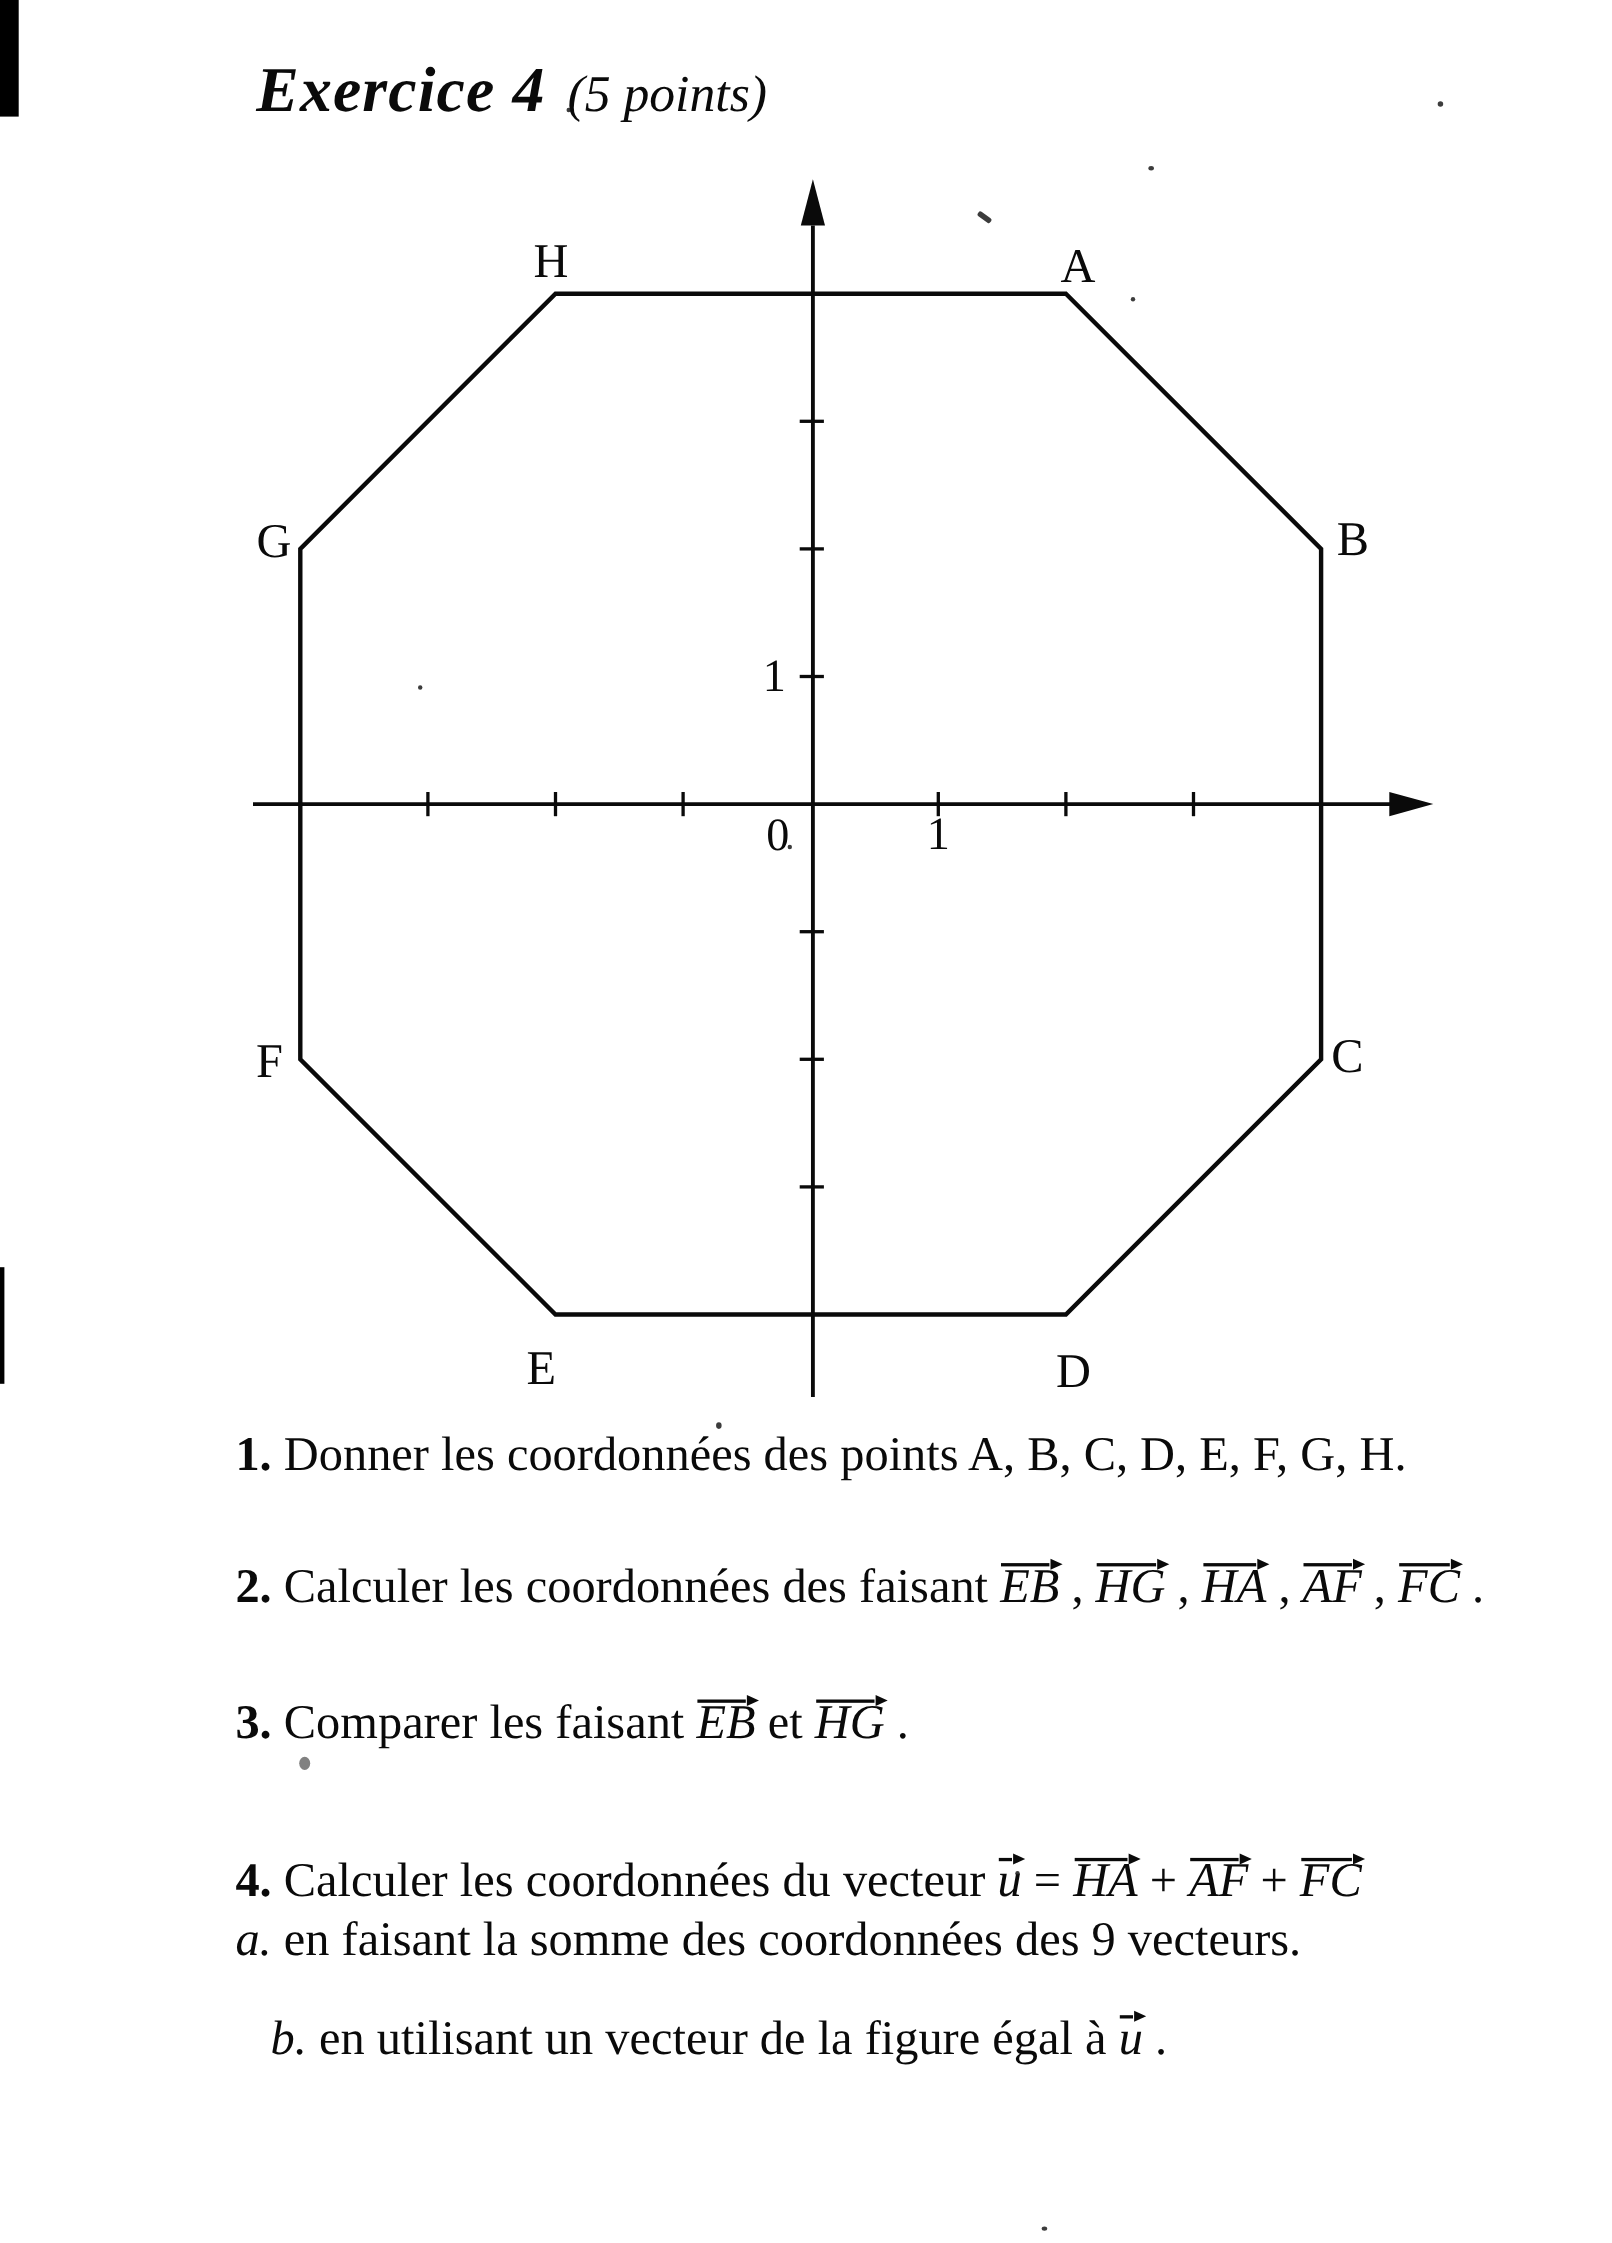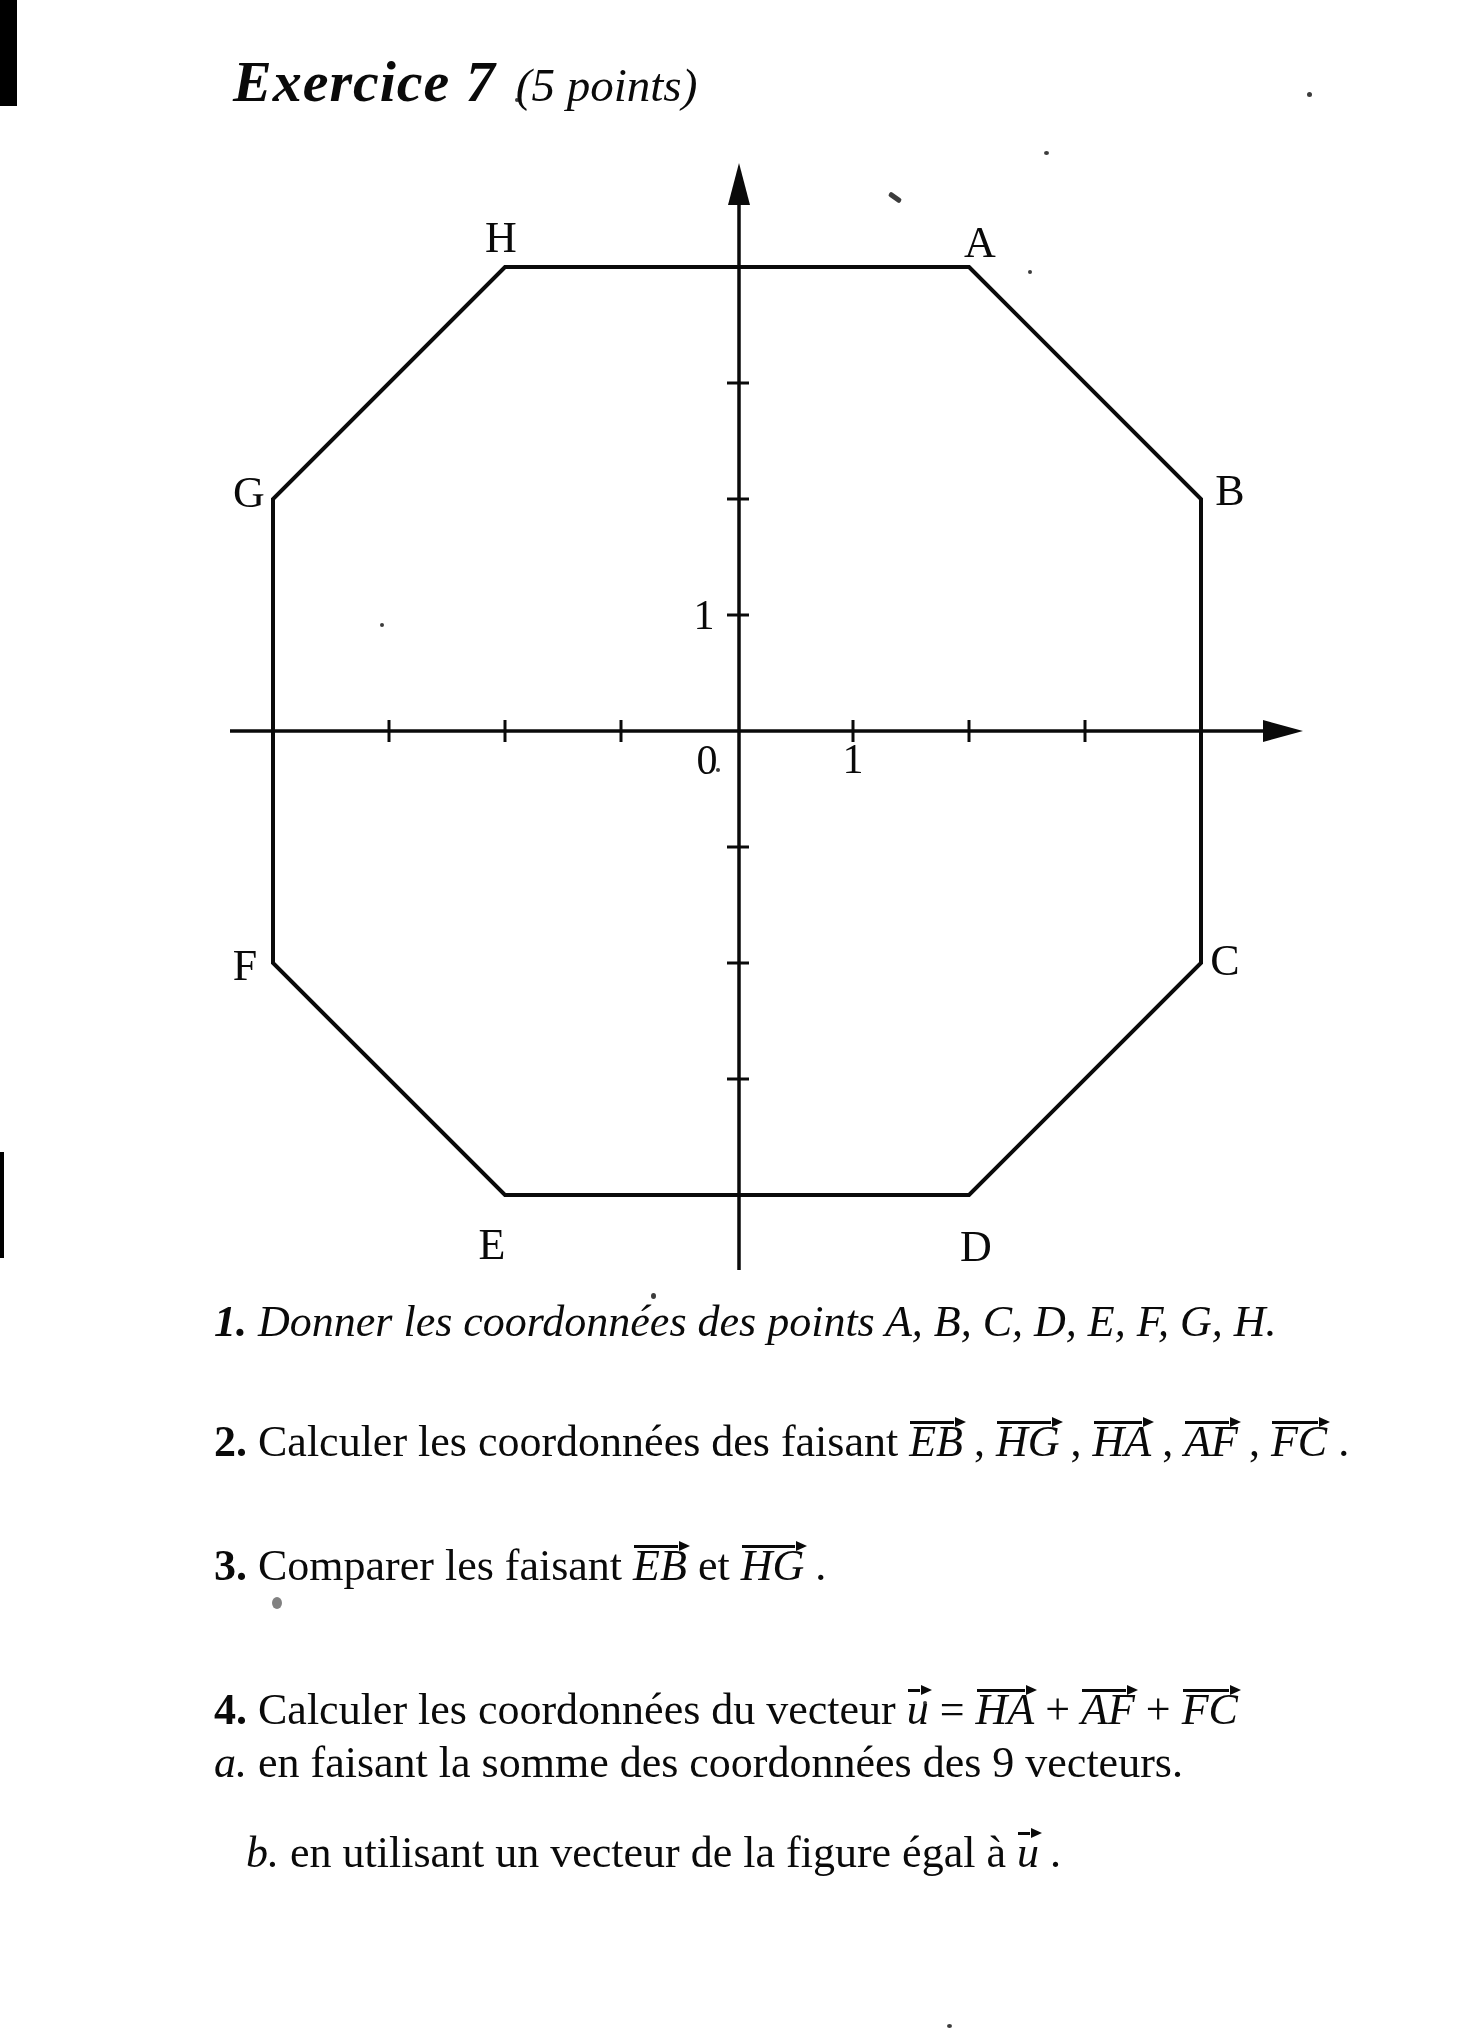--- a/index.html
+++ b/index.html
@@ -29,21 +29,21 @@
     border-color:transparent transparent transparent #0a0a0a;
   }
   svg text{font-family:"Liberation Serif", serif;fill:#0a0a0a;}
   .speck{position:absolute;background:#1a1a1a;border-radius:50%;}
   .bar{position:absolute;background:#000;}
 </style>
 </head>
 <body>
 
 <div class="title">
-  <span class="main">Exercice 7</span><span class="pts">(5 points)</span>
+  <span class="main">Exercice 4</span><span class="pts">(5 points)</span>
 </div>
 
 <svg id="fig" width="1465" height="1290" viewBox="0 0 1465 1290" style="position:absolute;left:0;top:0;">
     <line x1="230" y1="731" x2="1266" y2="731" stroke="#0a0a0a" stroke-width="3.5"></line>
     <polygon points="1303,731 1263,720 1263,742" fill="#0a0a0a"></polygon>
     <line x1="739" y1="1270" x2="739" y2="205" stroke="#0a0a0a" stroke-width="3.5"></line>
     <polygon points="739,163 728,205 750,205" fill="#0a0a0a"></polygon>
     <line x1="389" y1="720" x2="389" y2="742" stroke="#0a0a0a" stroke-width="3"></line>
     <line x1="505" y1="720" x2="505" y2="742" stroke="#0a0a0a" stroke-width="3"></line>
     <line x1="621" y1="720" x2="621" y2="742" stroke="#0a0a0a" stroke-width="3"></line>
@@ -63,21 +63,21 @@
     <text x="980" y="242" font-size="44" text-anchor="middle" dominant-baseline="central">A</text>
     <text x="1230" y="490" font-size="44" text-anchor="middle" dominant-baseline="central">B</text>
     <text x="1225" y="960" font-size="44" text-anchor="middle" dominant-baseline="central">C</text>
     <text x="976" y="1246" font-size="44" text-anchor="middle" dominant-baseline="central">D</text>
     <text x="492" y="1244" font-size="44" text-anchor="middle" dominant-baseline="central">E</text>
     <text x="245" y="965" font-size="44" text-anchor="middle" dominant-baseline="central">F</text>
     <text x="249" y="492" font-size="44" text-anchor="middle" dominant-baseline="central">G</text>
     <text x="501" y="237" font-size="44" text-anchor="middle" dominant-baseline="central">H</text>
   </svg>
 
-<div class="qline" style="top:1296px;font-style:italic;"><span class="b">1.</span><span> Donner les coordonnées des points A, B, C, D, E, F, G, H.</span></div>
+<div class="qline" style="top:1296px;"><span class="b">1.</span><span> Donner les coordonnées des points A, B, C, D, E, F, G, H.</span></div>
 <div class="qline" style="top:1416px;"><span class="b">2.</span><span> Calculer les coordonnées des faisant </span><span class="vec">EB</span><span> ,  </span><span class="vec">HG</span><span> ,  </span><span class="vec">HA</span><span> ,  </span><span class="vec">AF</span><span> , </span><span class="vec">FC</span><span> .</span></div>
 <div class="qline" style="top:1540px;"><span class="b">3.</span><span> Comparer les faisant  </span><span class="vec">EB</span><span>  et </span><span class="vec">HG</span><span> .</span></div>
 <div class="qline" style="top:1658px;margin-top:26px;"><span class="b">4.</span><span> Calculer les coordonnées du vecteur  </span><span class="i vec">u</span><span> = </span><span class="vec">HA</span><span> + </span><span class="vec">AF</span><span> + </span><span class="vec">FC</span></div>
 <div class="qline" style="top:1737px;"><span class="i">a.</span><span> en faisant la somme des coordonnées des 9 vecteurs.</span></div>
 <div class="qline" style="top:1827px;margin-left:32px;"><span class="i">b.</span><span> en utilisant un vecteur de la figure égal à </span><span class="i vec">u</span><span> .</span></div>
 
 <div id="artifacts">
     <div class="bar" style="left: 0px; top: 0px; width: 17px; height: 106px;"></div>
     <div class="bar" style="left: 0px; top: 1152px; width: 4px; height: 106px;"></div>
     <div class="speck" style="left: 1307px; top: 92px; width: 5px; height: 5px; opacity: 0.85;"></div>

